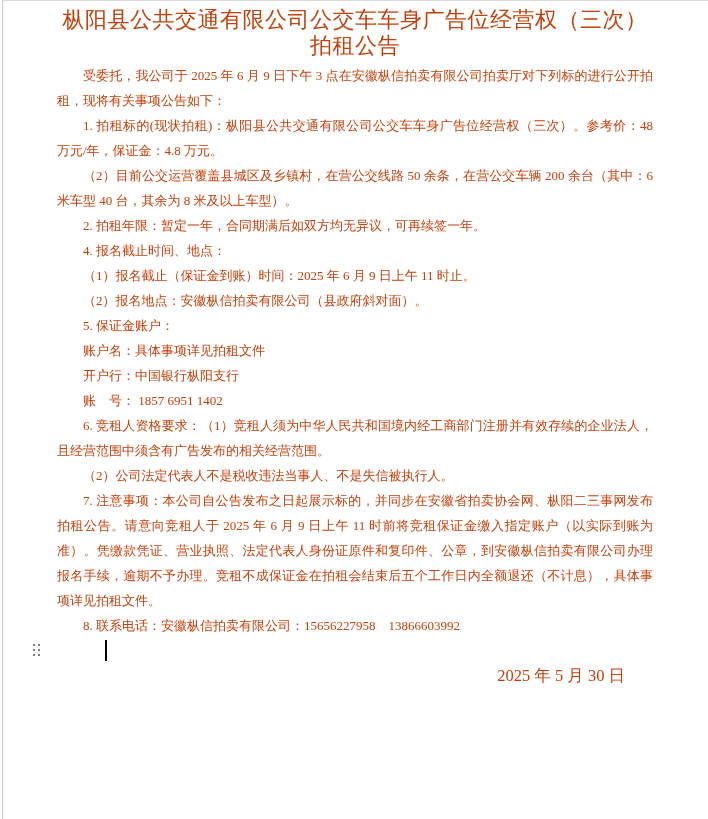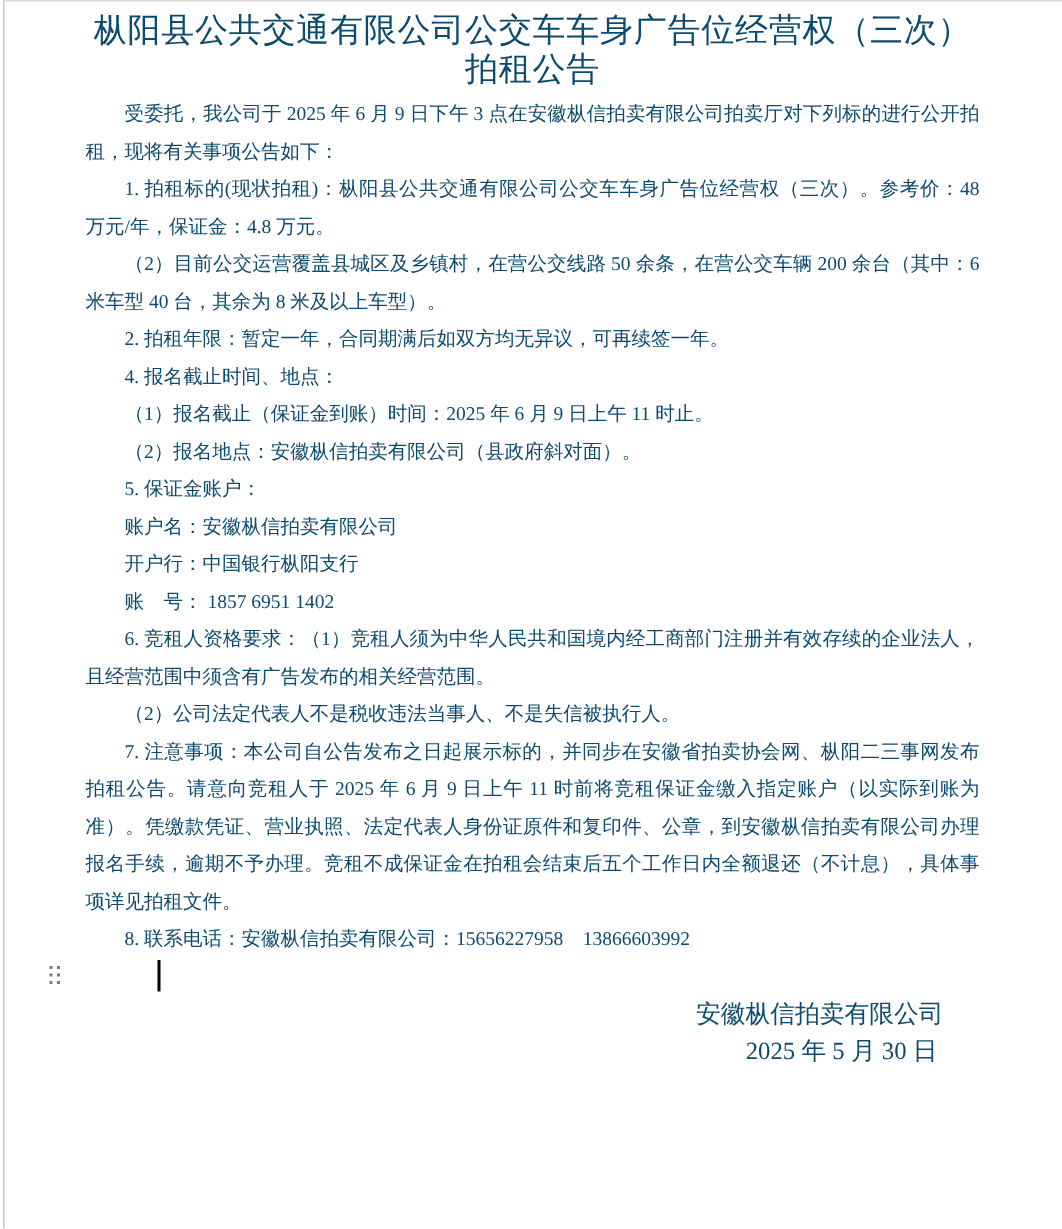--- a/index.html
+++ b/index.html
@@ -13,21 +13,21 @@
   .page {
     box-sizing: border-box;
     width: 706px;
     height: 819px;
     margin-left: 2px;
     background: #ffffff;
     border-left: 1px solid #c9c9c9;
     border-top: 1px solid #d9d9d9;
     padding: 6px 55px 0 54px;
     font-family: "Liberation Serif", "DejaVu Serif", serif;
-    color: #0c4a6e;
+    color: #c2410c;
     position: relative;
   }
   .doc-title {
     margin: 0;
     font-size: 22px;
     font-weight: normal;
     line-height: 26px;
     text-align: center;
     letter-spacing: 0.5px;
   }
@@ -95,37 +95,36 @@
 
   <div class="doc-body">
     <p class="para">受委托，我公司于 2025 年 6 月 9 日下午 3 点在安徽枞信拍卖有限公司拍卖厅对下列标的进行公开拍租，现将有关事项公告如下：</p>
     <p class="para">1. 拍租标的(现状拍租)：枞阳县公共交通有限公司公交车车身广告位经营权（三次）。参考价：48 万元/年，保证金：4.8 万元。</p>
     <p class="para">（2）目前公交运营覆盖县城区及乡镇村，在营公交线路 50 余条，在营公交车辆 200 余台（其中：6 米车型 40 台，其余为 8 米及以上车型）。</p>
     <p class="para">2. 拍租年限：暂定一年，合同期满后如双方均无异议，可再续签一年。</p>
     <p class="para">4. 报名截止时间、地点：</p>
     <p class="para">（1）报名截止（保证金到账）时间：2025 年 6 月 9 日上午 11 时止。</p>
     <p class="para">（2）报名地点：安徽枞信拍卖有限公司（县政府斜对面）。</p>
     <p class="para">5. 保证金账户：</p>
-    <p class="para">账户名：安徽枞信拍卖有限公司</p>
+    <p class="para">账户名：具体事项详见拍租文件</p>
     <p class="para">开户行：中国银行枞阳支行</p>
     <p class="para">账　号： 1857 6951 1402</p>
     <p class="para">6. 竞租人资格要求：（1）竞租人须为中华人民共和国境内经工商部门注册并有效存续的企业法人，且经营范围中须含有广告发布的相关经营范围。</p>
     <p class="para">（2）公司法定代表人不是税收违法当事人、不是失信被执行人。</p>
     <p class="para">7. 注意事项：本公司自公告发布之日起展示标的，并同步在安徽省拍卖协会网、枞阳二三事网发布拍租公告。请意向竞租人于 2025 年 6 月 9 日上午 11 时前将竞租保证金缴入指定账户（以实际到账为准）。凭缴款凭证、营业执照、法定代表人身份证原件和复印件、公章，到安徽枞信拍卖有限公司办理报名手续，逾期不予办理。竞租不成保证金在拍租会结束后五个工作日内全额退还（不计息），具体事项详见拍租文件。</p>
     <p class="para">8. 联系电话：安徽枞信拍卖有限公司：15656227958    13866603992</p>
 
     <div class="caret-line">
       <span class="drag-handle">
         <span class="dot"></span>
         <span class="dot"></span>
         <span class="dot"></span>
         <span class="dot"></span>
         <span class="dot"></span>
         <span class="dot"></span>
       </span>
       <span class="caret"></span>
     </div>
 
-    <p class="sign">安徽枞信拍卖有限公司</p>
     <p class="sign date">2025 年 5 月 30 日</p>
   </div>
 
 </div>
 
 </body></html>

